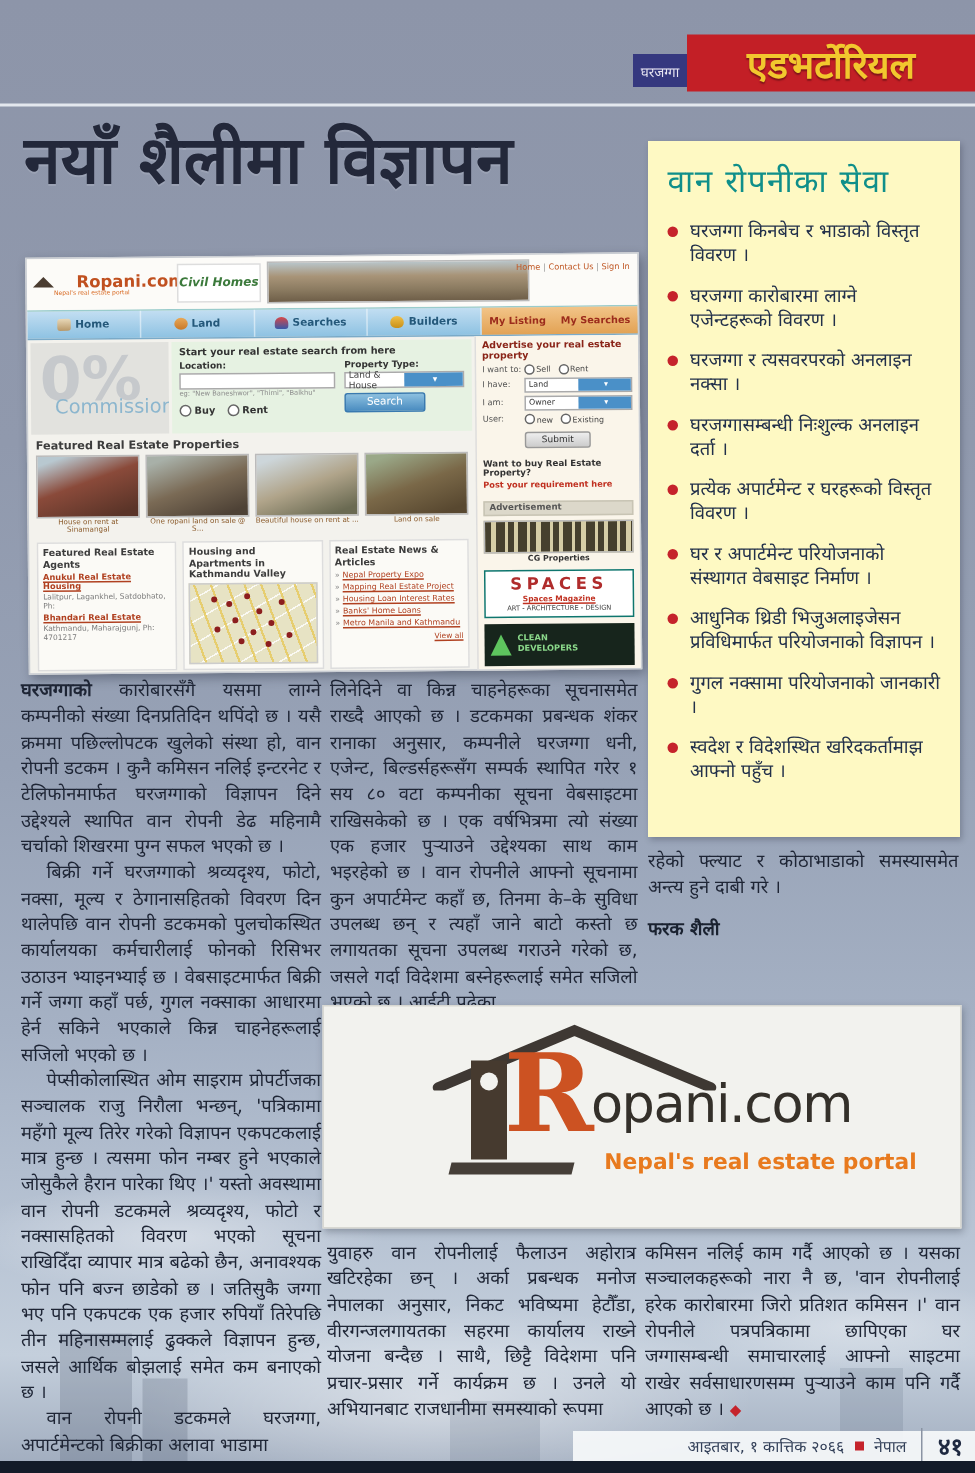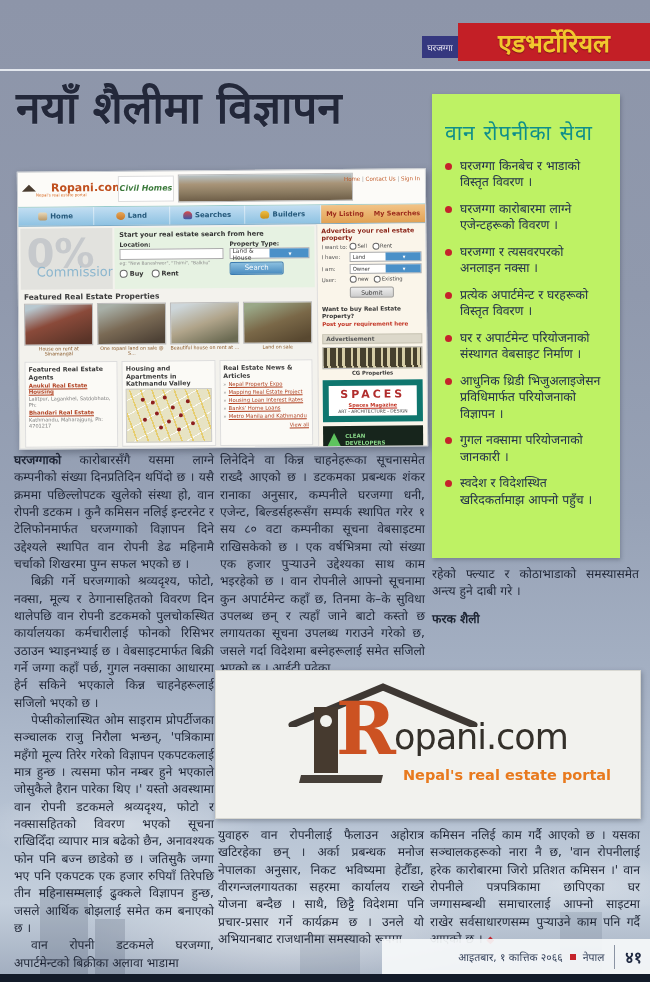--- a/index.html
+++ b/index.html
@@ -119,31 +119,31 @@
   .submit-btn{margin:4px auto 0;width:42px;height:9px;background:linear-gradient(#eee,#ccc);border:1px solid #999;
     font-size:6px;text-align:center;line-height:9px;color:#333;border-radius:2px;}
   .want-buy{font-size:5.8px;font-weight:bold;color:#333;margin-top:8px;line-height:1.2;}
   .post-req{font-size:5.5px;font-weight:bold;color:#c03020;margin-top:1px;line-height:1.2;}
   .ad-col-head{margin-top:6px;background:#dcd8ca;border:1px solid #c8c4b4;font-size:5.8px;font-weight:bold;
     color:#555;padding:1px 3px;}
   .cg-box{margin-top:3px;text-align:center;}
   .cg-img{height:20px;border:1px solid #bbb;
     background:repeating-linear-gradient(90deg,#46402e 0 4px,#d6cda6 4px 7px,#46402e 7px 13px,#d6cda6 13px 15px),#d6cda6;}
   .cg-label{font-size:5.3px;font-weight:bold;color:#333;margin-top:1px;}
-  .spaces-box{margin-top:4px;background:#fff;border:6px solid #0f766e;text-align:center;padding:2px 1px;}
+  .spaces-box{margin-top:4px;background:#fff;border:1px solid #0f766e;text-align:center;padding:2px 1px;}
   .spaces-word{font-size:11px;letter-spacing:3px;color:#b02c2c;font-weight:bold;}
   .spaces-link{font-size:5px;font-weight:bold;color:#c03020;text-decoration:underline;margin-top:1px;}
   .spaces-sub{font-size:4.5px;color:#444;margin-top:1px;}
   .clean-box{margin-top:4px;height:28px;background:#17251c;display:flex;align-items:center;gap:4px;padding:0 4px;}
   .clean-tri{width:0;height:0;border-left:7px solid transparent;border-right:7px solid transparent;border-bottom:14px solid #5ec45e;}
   .clean-text{font-size:5.5px;color:#8ad88a;line-height:1.2;font-weight:bold;}
 
   
-  .services{position:absolute;left:432px;top:94px;width:188px;height:464px;background:#bef264;
-    box-shadow:1px 2px 4px rgba(20,25,40,.25);padding:24px 13px;box-sizing:border-box;overflow:hidden;}
+  .services{position:absolute;left:432px;top:94px;width:208px;height:464px;background:#fef9c3;
+    box-shadow:1px 2px 4px rgba(20,25,40,.25);padding:12px 13px;box-sizing:border-box;overflow:hidden;}
   .services-head{font-size:21px;color:#0f8f8a;margin-bottom:12px;letter-spacing:1px;}
   .sb-item{display:flex;gap:8px;margin-bottom:10px;}
   .sb-bullet{width:7px;height:7px;border-radius:50%;background:#c5232b;flex:0 0 auto;margin-top:5px;}
   .sb-text{font-size:12.3px;line-height:1.34;color:#22304a;}
 
   
   .col{position:absolute;font-size:12.2px;line-height:1.42;color:#1e2535;text-align:justify;}
   .col p{margin:0;}
   .col p.ind{text-indent:17px;}
   .lead{font-weight:bold;}
@@ -162,21 +162,21 @@
   .lb-one{position:absolute;left:98px;top:36px;width:24px;height:66px;background:#463a2f;}
   .lb-one::after{content:"";position:absolute;left:6px;top:8px;width:12px;height:12px;border-radius:50%;background:#f2f2ee;}
   .lb-base{position:absolute;left:84px;top:104px;width:82px;height:8px;background:#463f38;transform:skewX(-14deg);}
   .lb-r{position:absolute;left:120px;top:22px;font-family:"DejaVu Serif",serif;font-weight:bold;
     font-size:72px;line-height:1;color:#cc5222;}
   .lb-rest{position:absolute;left:178px;top:46px;font-size:35px;color:#34302a;letter-spacing:-1px;}
   .lb-tag{position:absolute;left:182px;top:96px;width:218px;text-align:center;font-size:14.5px;
     font-weight:bold;color:#e87a1e;}
 
   
-  .footer-strip{position:absolute;left:382px;bottom:8px;width:268px;height:35px;
+  .footer-strip{position:absolute;left:382px;bottom:8px;width:268px;height:20px;
     background:rgba(246,248,250,.92);display:flex;align-items:center;justify-content:flex-end;
     gap:7px;padding-right:8px;box-sizing:border-box;padding-left:16px;}
   .f-date{font-size:10.5px;color:#323f58;}
   .f-sq{width:6px;height:6px;background:#c5232b;}
   .f-brand{font-size:10.5px;color:#323f58;}
   .f-div{width:1px;height:24px;background:#8a93a3;margin:0 3px;}
   .f-page{font-size:16px;font-weight:bold;color:#1e2840;}
 </style>
 </head>
 <body>
@@ -376,20 +376,24 @@
   <div class="sb-item">
     <span class="sb-bullet"></span>
     <span class="sb-text">घरजग्गा कारोबारमा लाग्ने एजेन्टहरूको विवरण ।</span>
   </div>
   <div class="sb-item">
     <span class="sb-bullet"></span>
     <span class="sb-text">घरजग्गा र त्यसवरपरको अनलाइन नक्सा ।</span>
   </div>
   <div class="sb-item">
     <span class="sb-bullet"></span>
+    <span class="sb-text">घरजग्गासम्बन्धी निःशुल्क अनलाइन दर्ता ।</span>
+  </div>
+  <div class="sb-item">
+    <span class="sb-bullet"></span>
     <span class="sb-text">प्रत्येक अपार्टमेन्ट र घरहरूको विस्तृत विवरण ।</span>
   </div>
   <div class="sb-item">
     <span class="sb-bullet"></span>
     <span class="sb-text">घर र अपार्टमेन्ट परियोजनाको संस्थागत वेबसाइट निर्माण ।</span>
   </div>
   <div class="sb-item">
     <span class="sb-bullet"></span>
     <span class="sb-text">आधुनिक थ्रिडी भिजुअलाइजेसन प्रविधिमार्फत परियोजनाको विज्ञापन ।</span>
   </div>

